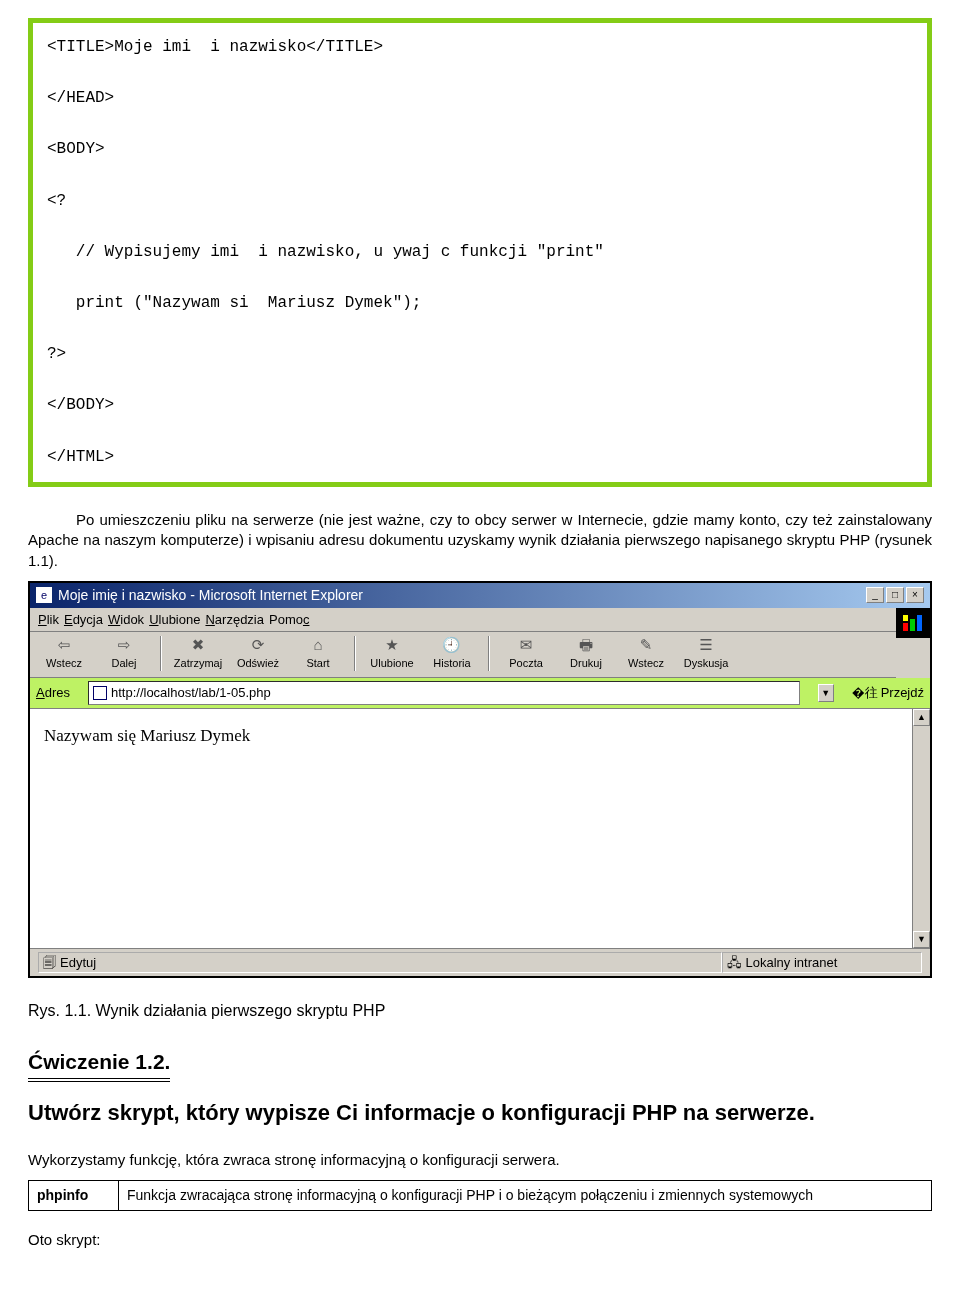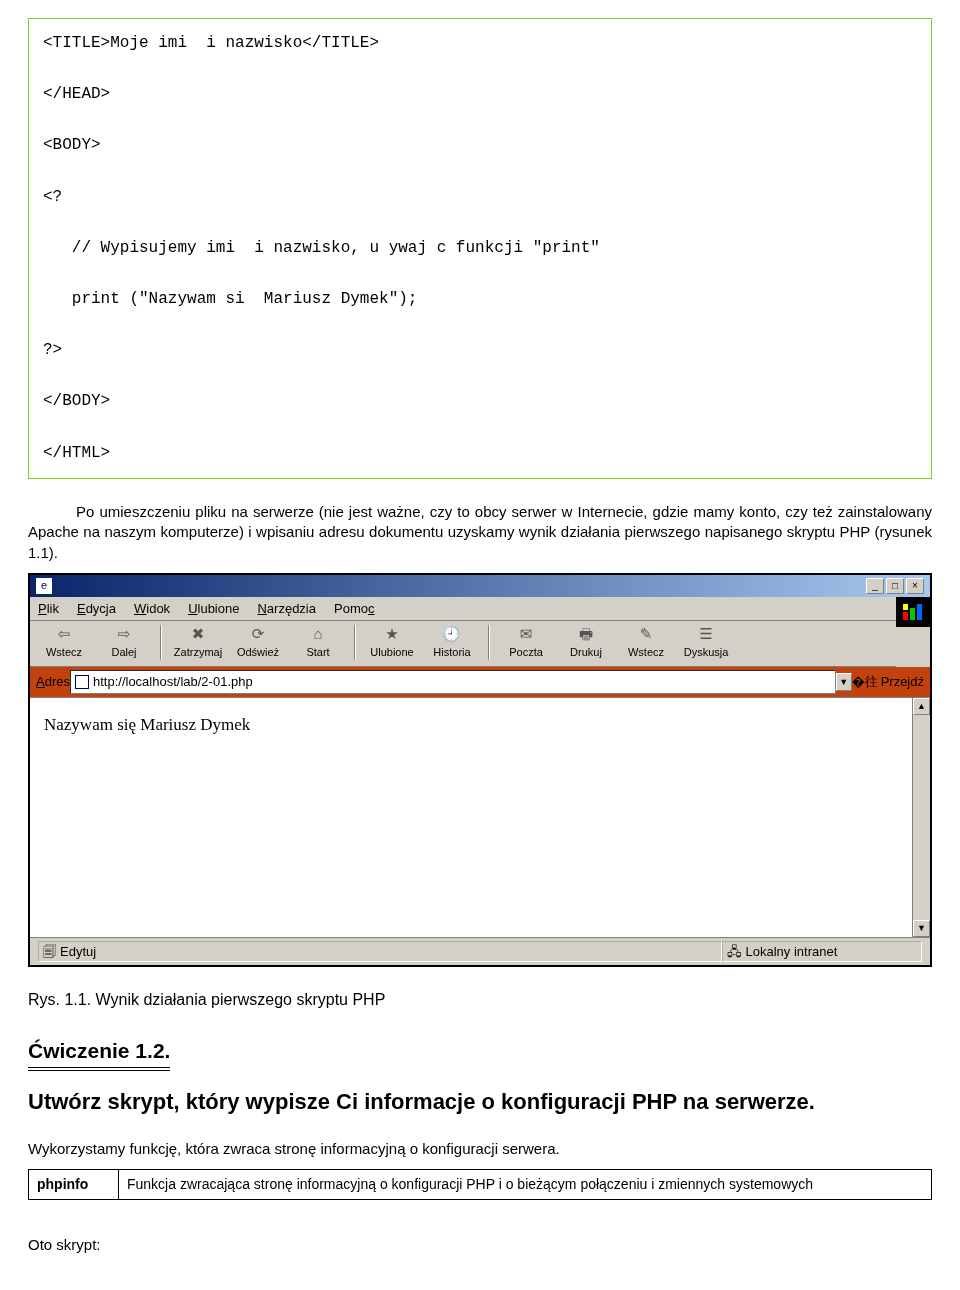--- a/index.html
+++ b/index.html
@@ -1,52 +1,52 @@
 <!DOCTYPE html>
 <html><head>
 <meta charset="utf-8">
 <style>
   * { box-sizing: border-box; margin: 0; padding: 0; }
   body { background: #fff; font-family: Arial, Helvetica, sans-serif; font-size: 15px; color: #000; padding: 18px 28px; line-height: 1.35; }
-  .code-box { border: 1px solid #84cc16; padding: 12px 14px; font-family: "Courier New", monospace; font-size: 16px; white-space: pre; line-height: 1.6; margin-bottom: 23px; }
+  .code-box { border: 5px solid #84cc16; padding: 12px 14px; font-family: "Courier New", monospace; font-size: 16px; white-space: pre; line-height: 1.6; margin-bottom: 23px; }
   .para { margin: 12px 0 8px; text-indent: 48px; text-align: justify; }
   .browser-fig { margin: 10px 0 22px; }
   .ie-window { border: 2px solid #000; background: #d4d0c8; width: 100%; }
   .ie-title { background: linear-gradient(90deg,#0a246a,#a6caf0); color: #fff; padding: 3px 6px; display: flex; align-items: center; font-size: 14px; }
   .ie-title .ie-icon { width: 16px; height: 16px; background: #fff; margin-right: 6px; display:inline-flex;align-items:center;justify-content:center;font-size:11px;color:#006; }
   .ie-title .spacer { flex: 1; }
   .win-btns { display: flex; gap: 2px; }
   .win-btn { width: 18px; height: 16px; background: #d4d0c8; border: 1px solid #808080; border-top-color:#fff;border-left-color:#fff; font-size: 10px; text-align: center; line-height: 13px; color:#000; }
-  .ie-menubar { background: #d4d0c8; padding: 3px 8px; font-size: 13px; display: flex; gap: 18px; border-bottom:1px solid #808080; }
+  .ie-menubar { background: #d4d0c8; padding: 3px 8px; font-size: 13px; display: flex; gap: 5px; border-bottom:1px solid #808080; }
   .ie-menubar span u { text-decoration: underline; }
   .ie-menu-logo{width:34px;height:30px;background:#000;display:flex;align-items:center;justify-content:center;}
   .ie-menu-logo svg{width:24px;height:20px;}
   .menu-wrap{display:flex;align-items:stretch;}
   .menu-wrap .menubar-inner{flex:1;display:flex;flex-direction:column;}
   .ie-toolbar { background: #d4d0c8; padding: 2px 6px 4px; display: flex; gap: 4px; border-bottom:1px solid #808080;}
   .tb-btn { width: 56px; text-align: center; font-size: 11px; display:flex;flex-direction:column;align-items:center;gap:2px;padding:2px 0; }
   .tb-btn .tb-ico{width:20px;height:18px;display:flex;align-items:center;justify-content:center;font-size:15px;color:#555;}
   .tb-sep{width:2px;border-left:1px solid #808080;border-right:1px solid #fff;margin:2px 4px;}
-  .ie-addr { background: #c2410c; padding: 3px 6px; display: flex; align-items: center; gap: 0; font-size: 13px; border-bottom:1px solid #808080;}
+  .ie-addr { background: #bef264; padding: 3px 6px; display: flex; align-items: center; gap: 18px; font-size: 13px; border-bottom:1px solid #808080;}
   .ie-addr .addr-field { flex: 1; background: #fff; border: 1px inset #808080; padding: 2px 4px; display:flex;align-items:center;gap:4px;}
   .addr-field .doc-ico{width:14px;height:14px;background:#fff;border:1px solid #006;display:inline-block;}
   .addr-drop{width:16px;height:18px;background:#d4d0c8;border:1px solid #808080;border-top-color:#fff;border-left-color:#fff;text-align:center;font-size:9px;line-height:16px;}
   .go-btn{display:flex;align-items:center;gap:3px;}
   .ie-content { background: #fff; height: 240px; padding: 16px 14px; font-family: "Times New Roman", serif; font-size: 17px; position:relative; border-bottom:1px solid #808080;}
   .ie-scroll{position:absolute;right:0;top:0;bottom:0;width:18px;background:#d4d0c8;border-left:1px solid #808080;}
   .ie-scroll .sbtn{height:17px;border:1px solid #808080;border-top-color:#fff;border-left-color:#fff;text-align:center;font-size:9px;line-height:14px;}
   .ie-scroll .strk{height:calc(100% - 34px);}
   .ie-status { background: #d4d0c8; padding: 3px 8px; font-size: 13px; display:flex; }
   .ie-status .st-l{flex:1;border:1px inset #fff;padding:1px 4px;display:flex;align-items:center;gap:4px;}
   .ie-status .st-r{width:200px;border:1px inset #fff;padding:1px 4px;display:flex;align-items:center;gap:4px;}
   .fig-cap { margin: 18px 0 26px; font-size: 16px; }
   .exercise-h { font-family: Verdana, sans-serif; font-weight: bold; font-size: 21px; display: inline-block; border-bottom: 4px double #000; padding-bottom: 2px; margin-bottom: 16px; }
   .exercise-desc { font-family: "Comic Sans MS", cursive, sans-serif; font-weight: bold; font-size: 22px; margin-bottom: 22px; }
   .body-text { margin-bottom: 10px; }
-  table.fn { border-collapse: collapse; width: 100%; margin-bottom: 35px; }
+  table.fn { border-collapse: collapse; width: 100%; margin-bottom: 19px; }
   table.fn td { border: 1px solid #000; padding: 5px 8px; vertical-align: top; font-size: 14px; }
   table.fn td.fn-name { font-weight: bold; width: 90px; }
   .last { margin-top: 6px; }
 </style>
 </head>
 <body>
 
 
 
 
@@ -69,20 +69,21 @@
 &lt;/HTML&gt;</div>
 
 
 <p class="para">Po umieszczeniu pliku na serwerze (nie jest ważne, czy to obcy serwer w Internecie, gdzie mamy konto, czy też zainstalowany Apache na naszym komputerze) i wpisaniu adresu dokumentu uzyskamy wynik działania pierwszego napisanego skryptu PHP (rysunek 1.1).</p>
 
 
 <div class="browser-fig">
   <div class="ie-window">
     <div class="ie-title">
       <span class="ie-icon">e</span>
+      <span>Moje imię i nazwisko - Microsoft Internet Explorer</span>
       <span class="spacer"></span>
       <div class="win-btns">
         <div class="win-btn">_</div>
         <div class="win-btn">□</div>
         <div class="win-btn">×</div>
       </div>
     </div>
     <div class="menu-wrap">
       <div class="menubar-inner">
         <div class="ie-menubar">
@@ -149,21 +150,21 @@
             <rect x="9" y="6" width="5" height="12" fill="#0c0"></rect>
             <rect x="16" y="2" width="5" height="16" fill="#06f"></rect>
             <rect x="2" y="2" width="5" height="6" fill="#ff0"></rect>
           </svg>
       </div>
     </div>
     <div class="ie-addr">
       <span><u>A</u>dres</span>
       <div class="addr-field">
         <span class="doc-ico"></span>
-        <span>http://localhost/lab/2-01.php</span>
+        <span>http://localhost/lab/1-05.php</span>
       </div>
       <div class="addr-drop">▼</div>
       <div class="go-btn">
           <span>�往</span>
           <span>Przejdź</span>
         </div>
     </div>
     <div class="ie-content">
       <span>Nazywam się Mariusz Dymek</span>
       <div class="ie-scroll">

